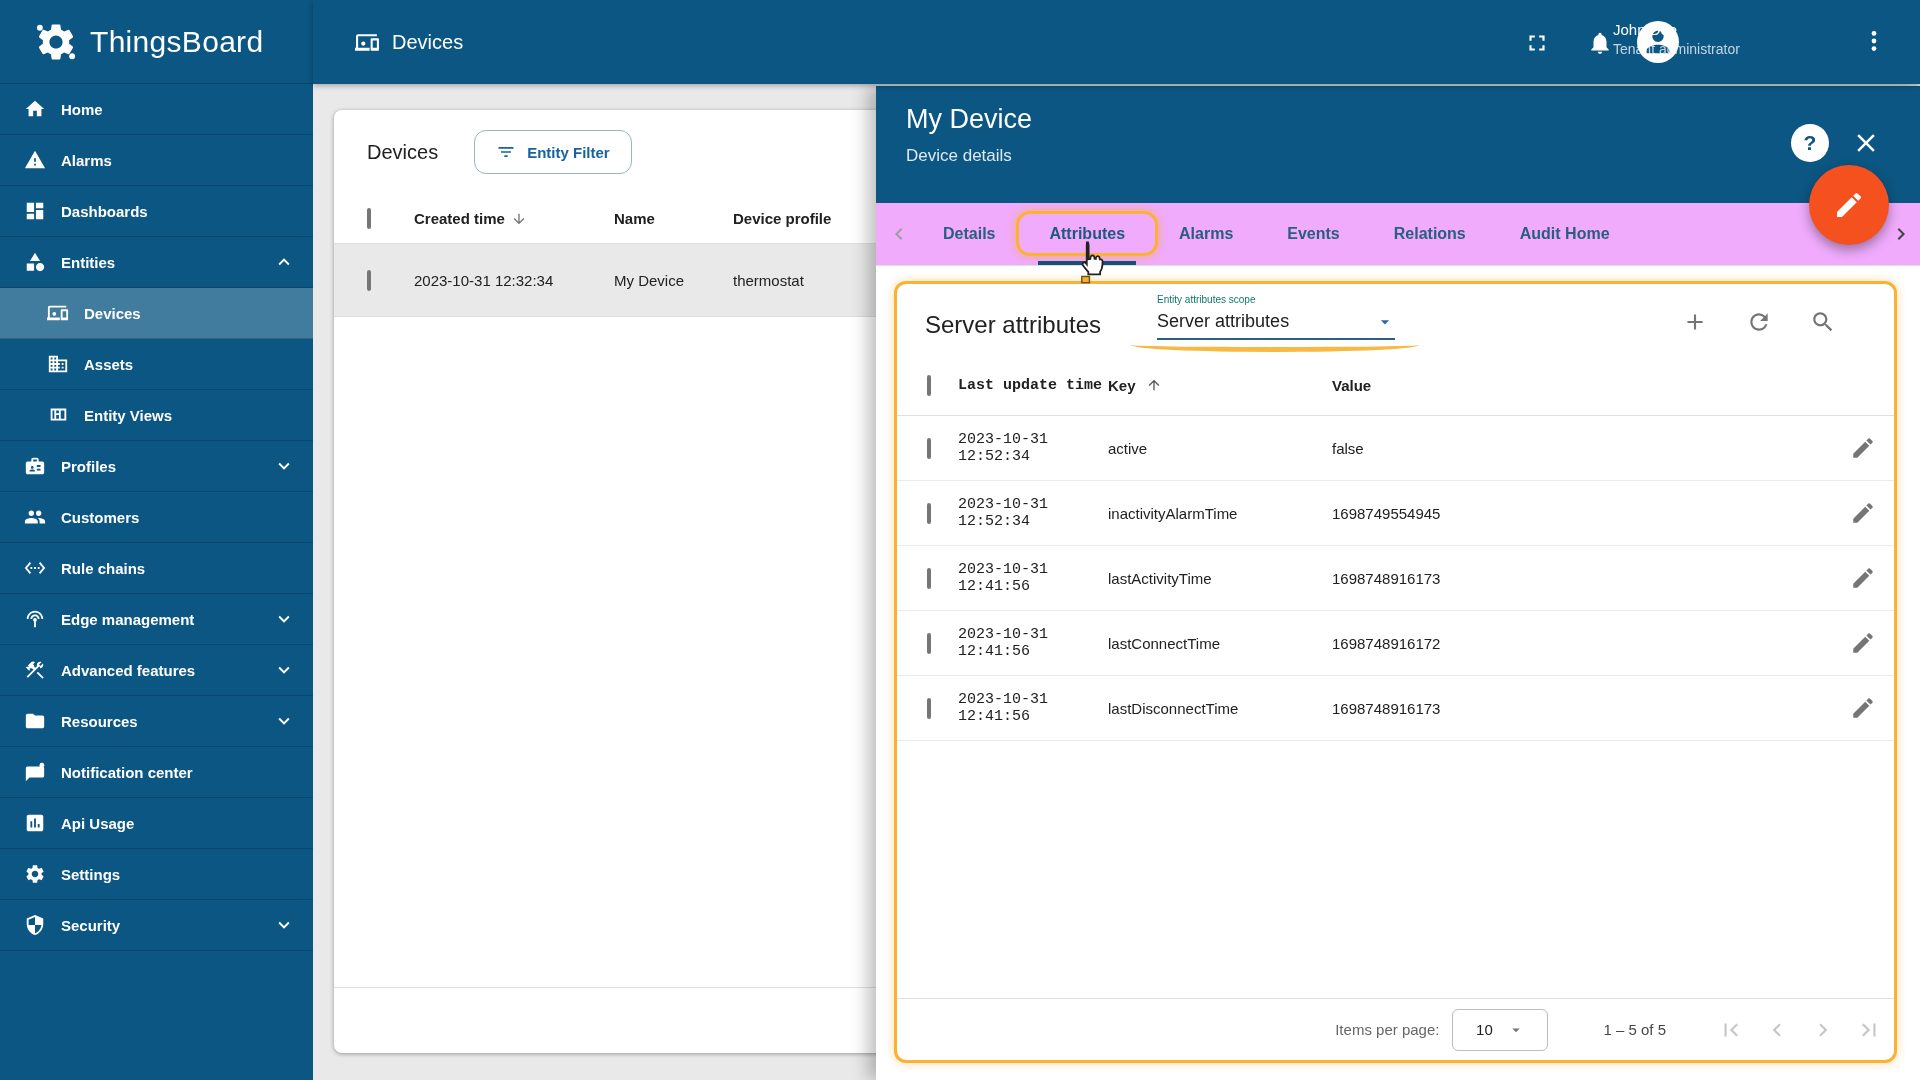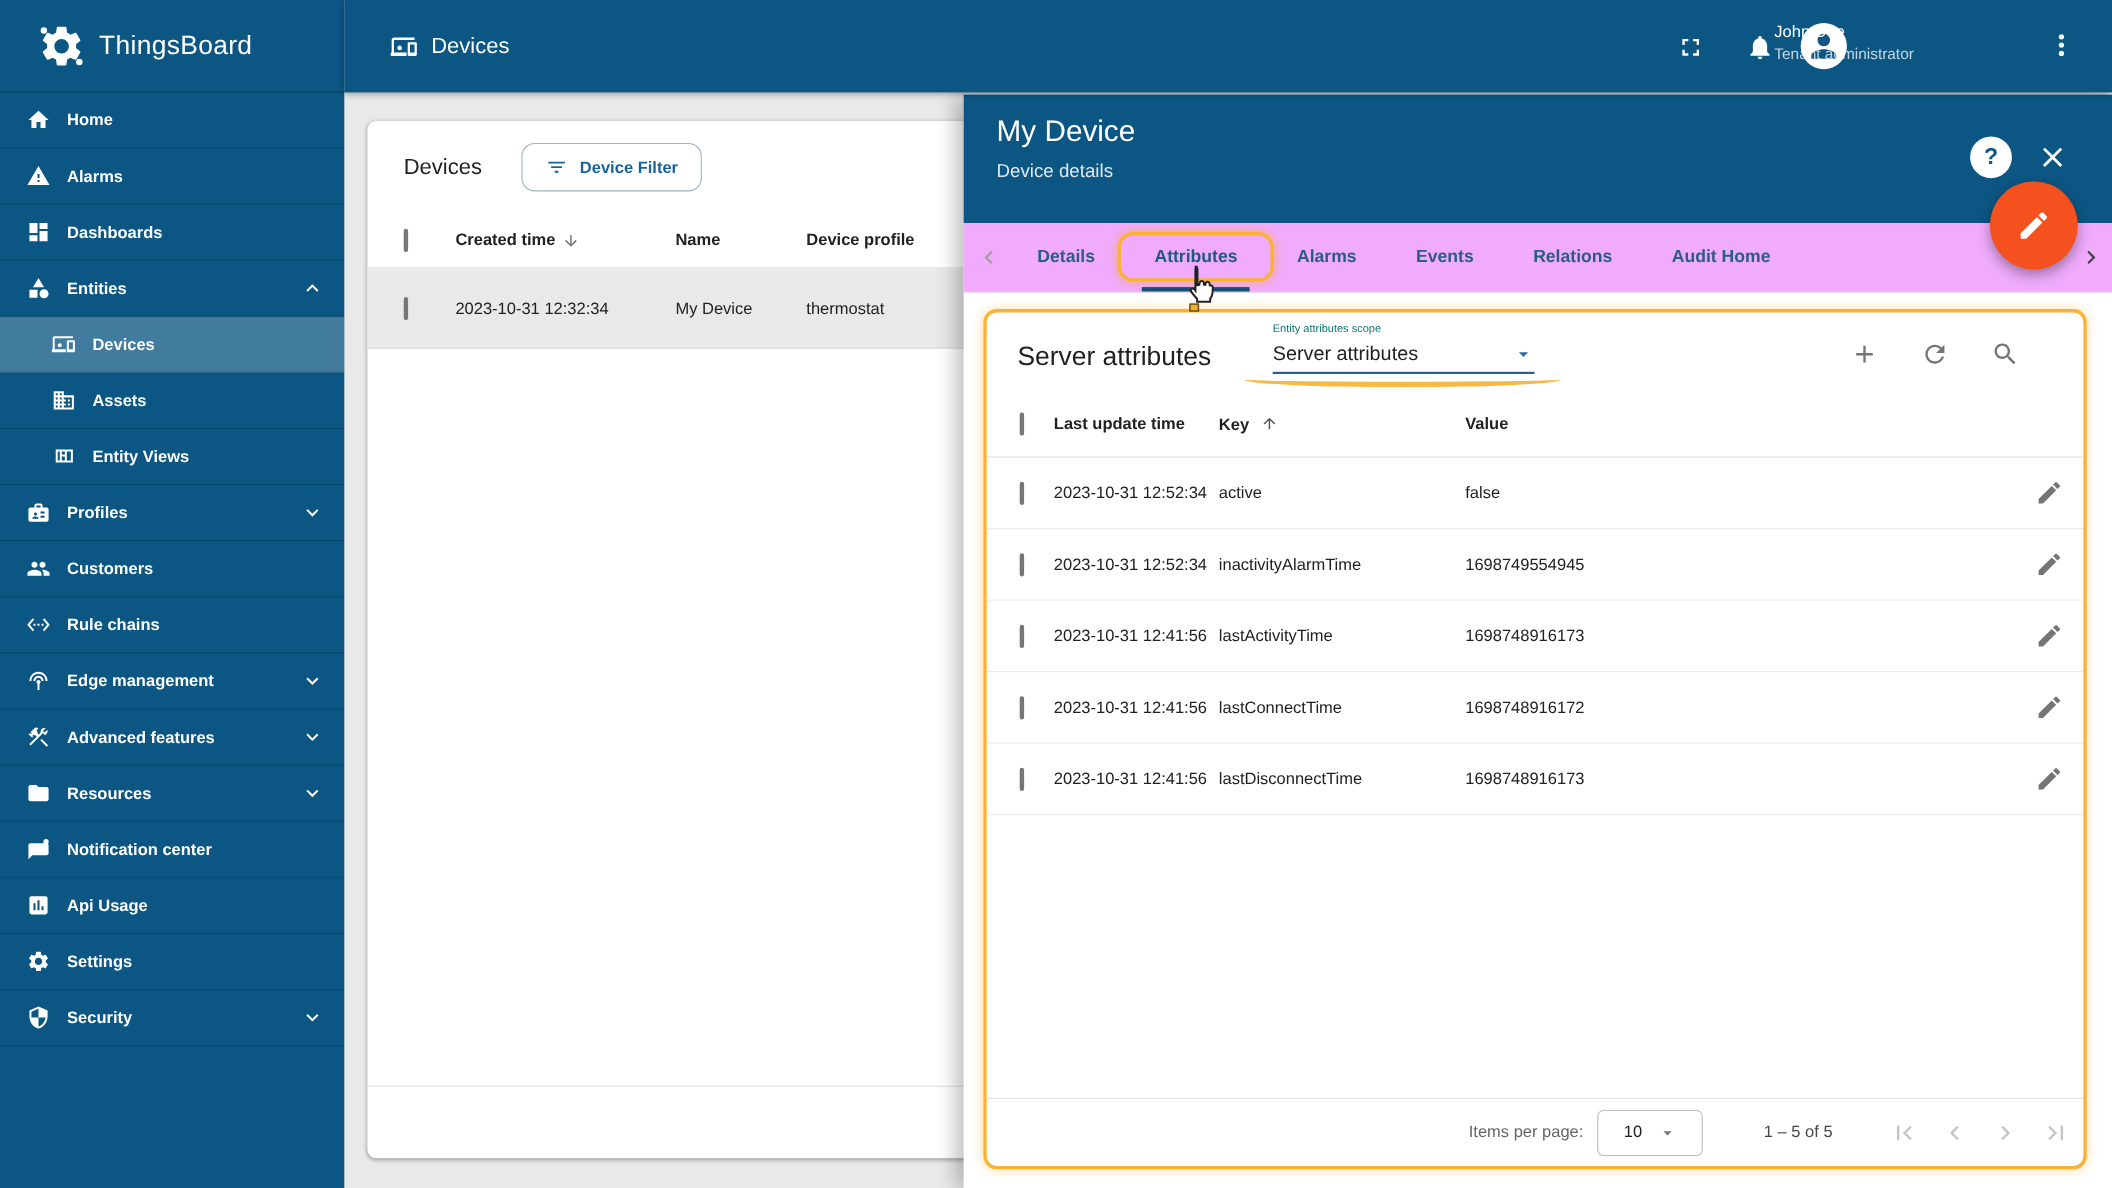--- a/index.html
+++ b/index.html
@@ -2,21 +2,21 @@
 <html><head>
 <meta charset="utf-8">
 <style>
   * { box-sizing: border-box; margin: 0; padding: 0; }
   html,body { width:1920px; height:1080px; overflow:hidden; font-family:"Liberation Sans",sans-serif; background:#e9e9e9; }
   svg { display:block; }
 
   
   .sidebar { position:absolute; left:0; top:0; width:313px; height:1080px; background:#0c5683; z-index:30; color:#fff; }
   .logo { height:84px; display:flex; align-items:center; padding-left:34px; gap:12px; border-bottom:1px solid rgba(0,0,0,.22); cursor:pointer; }
-  .logo-text { font-size:24px; font-weight:400; letter-spacing:.3px; }
+  .logo-text { font-size:30px; font-weight:400; letter-spacing:.3px; }
   .nav-item { height:51px; display:flex; align-items:center; padding:0 18px 0 24px; gap:15px; border-bottom:1px solid rgba(0,0,0,.18); font-size:15px; font-weight:600; cursor:pointer; }
   .nav-item.sub { padding-left:47px; }
   .nav-item.selected { background:rgba(255,255,255,.22); }
   .nav-icon { width:22px; height:22px; fill:#fff; flex:none; }
   .nav-chevron { margin-left:auto; width:22px; height:22px; fill:#fff; }
 
   
   .topbar { position:absolute; left:313px; top:0; width:1607px; height:84px; background:#0c5683; color:#fff; z-index:50; box-shadow:0 2px 5px rgba(0,0,0,.28); }
   .topbar-title { position:absolute; left:42px; top:0; height:84px; display:flex; align-items:center; gap:12px; font-size:20px; font-weight:500; }
   .topbar-title svg { width:25px; height:25px; fill:#fff; }
@@ -84,21 +84,21 @@
   .scope-arrow { margin-left:auto; width:20px; height:20px; fill:#2b6da3; }
   .scope-swoosh { position:absolute; left:-26px; top:44px; width:288px; height:14px; border-bottom:5px solid rgba(247,181,55,.95); border-radius:50%; pointer-events:none; }
   .attr-actions { margin-left:auto; display:flex; gap:38px; margin-right:28px; margin-top:-6px; }
   .icon-btn { background:none; border:none; cursor:pointer; width:26px; height:26px; }
   .icon-btn svg { width:26px; height:26px; fill:#757575; }
 
   .arow { display:flex; align-items:center; font-size:15px; color:#212121; }
   .attr-thead { height:60px; margin-top:10px; border-bottom:1px solid #e0e0e0; font-weight:700; }
   .attr-row { height:65px; border-bottom:1px solid #ebebeb; }
   .ac-check { margin-left:30px; width:20px; }
-  .ac-time { margin-left:11px; width:150px; display:flex; align-items:center; gap:6px; }
+  .ac-time { margin-left:11px; width:150px; display:flex; align-items:center; gap:6px;font-family:Liberation Mono, monospace; }
   .ac-key { width:224px; }
   .ac-value { flex:1; }
   .ac-edit { width:62px; display:flex; justify-content:center; }
   .key-sort-arrow { width:16px; height:16px; fill:#555; }
 
   .attr-spacer { flex:1; }
   .attr-footer { height:62px; border-top:1px solid #e0e0e0; display:flex; align-items:center; justify-content:flex-end; padding-right:12px; font-size:15px; color:#666; }
   .ipp-select { margin-left:13px; width:96px; height:42px; border:1px solid #bdbdbd; border-radius:6px; background:#fff; display:flex; align-items:center; justify-content:center; gap:14px; font-size:15px; color:#212121; cursor:pointer; }
   .ipp-select svg { width:18px; height:18px; fill:#757575; }
   .range-label { margin-left:55px; color:#474747; }
@@ -278,21 +278,21 @@
 </header>
 
 <main class="content">
   <section class="devices-card">
     <div class="dcard-header">
       <span class="dcard-title">Devices</span>
       <button class="filter-btn">
         <svg viewBox="0 0 24 24">
             <path d="M10 18h4v-2h-4v2zM3 6v2h18V6H3zm3 7h12v-2H6v2z"></path>
           </svg>
-        <span>Device Filter</span>
+        <span>Entity Filter</span>
       </button>
     </div>
     <div class="drow dtable-head">
       <span class="dc-check"><span class="checkbox"></span></span>
       <span class="dc-created">
         <span>Created time</span>
         <svg class="sort-arrow" viewBox="0 0 24 24">
             <path d="M11 4v12.17l-5.59-5.59L4 12l8 8 8-8-1.41-1.42L13 16.17V4h-2z"></path>
           </svg>
       </span>

